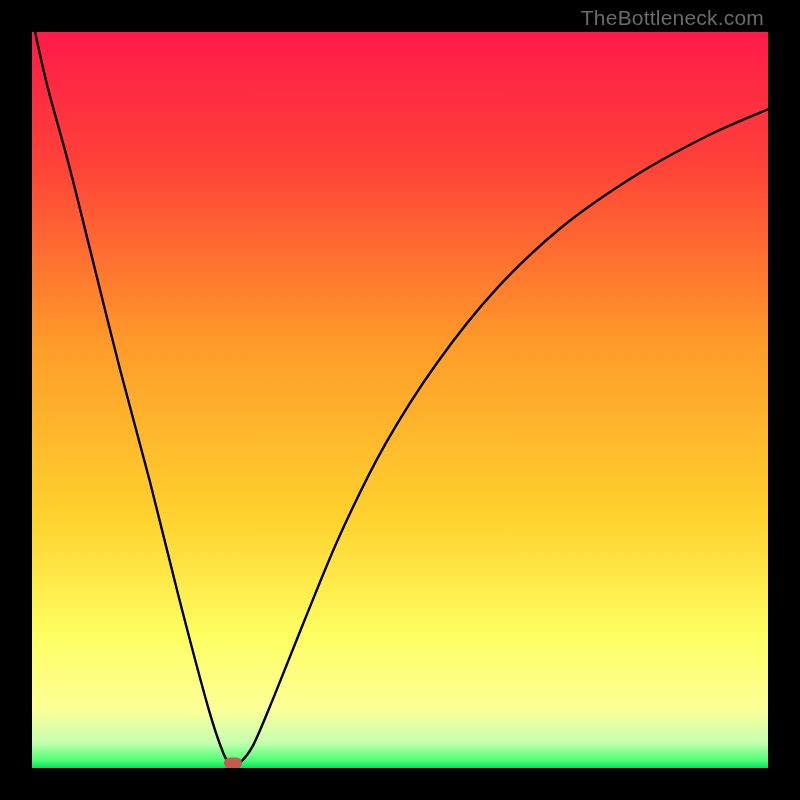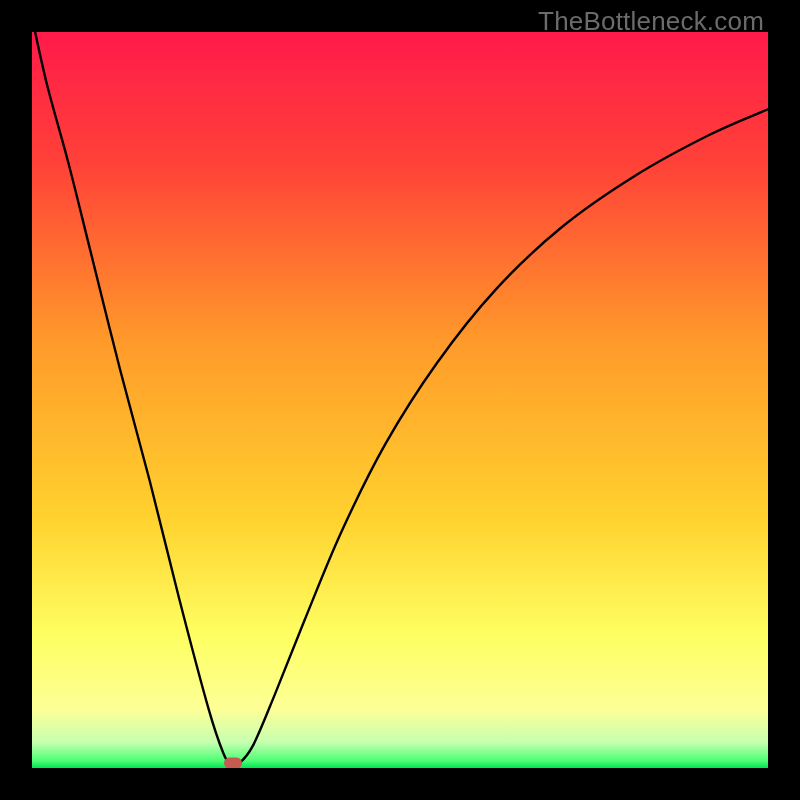--- a/index.html
+++ b/index.html
@@ -29,21 +29,21 @@
     position: absolute;
     left: 0; top: 0;
     width: 100%;
     height: 100%;
   }
   .watermark {
     position: absolute;
     top: 6px;
     right: 36px;
     color: #6b6b6b;
-    font-size: 26px;
+    font-size: 21px;
     letter-spacing: 0.2px;
     font-weight: 400;
   }
   svg.curve {
     position: absolute;
     left: 0; top: 0;
     width: 100%;
     height: 100%;
   }
   .marker {

